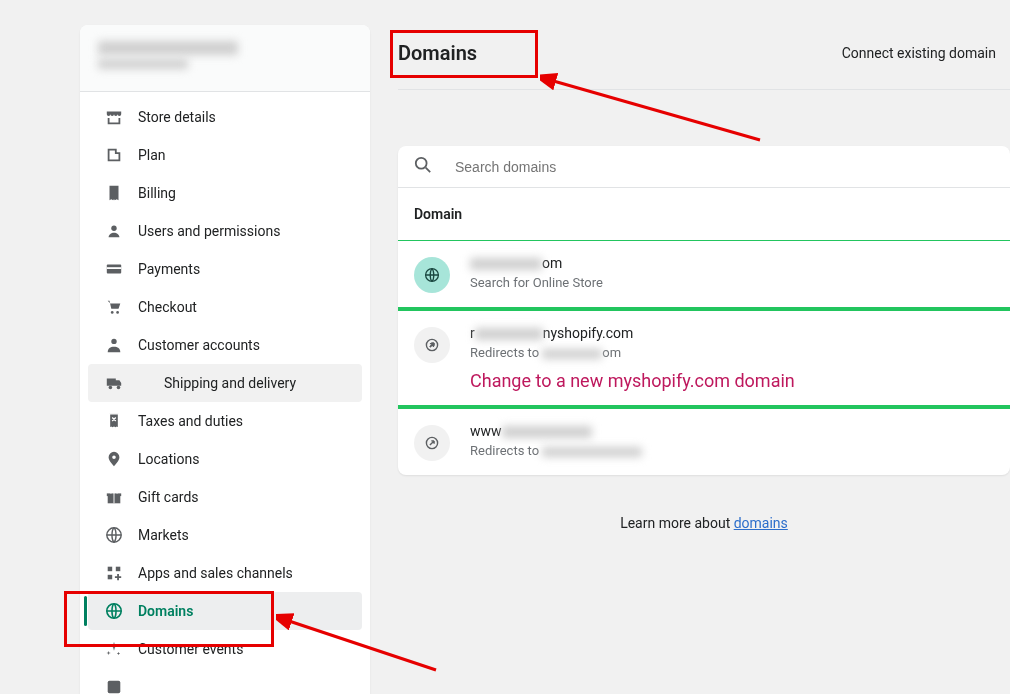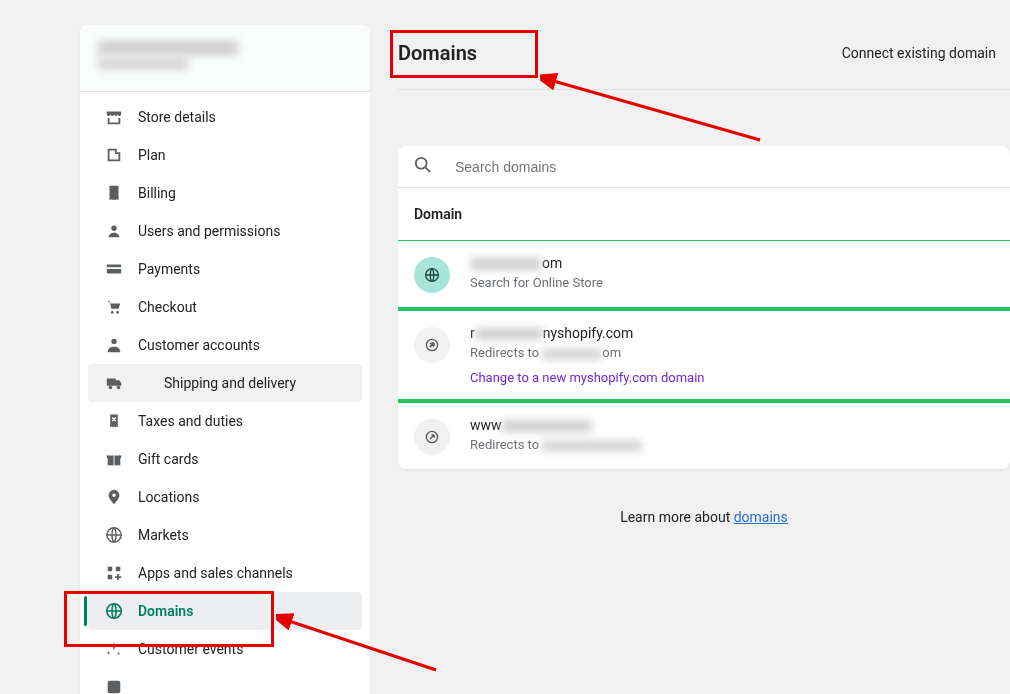--- a/index.html
+++ b/index.html
@@ -145,21 +145,21 @@
     align-items: center;
     justify-content: center;
     flex-shrink: 0;
     margin-top: 2px;
   }
   .row-icon.primary { background: #a7e5d9; color: #1a4740; }
   .row-icon.secondary { background: #f1f1f1; color: #5c5f62; }
   .row-body { flex: 1; }
   .domain-name { font-size: 14px; margin-bottom: 4px; }
   .domain-sub { font-size: 13px; color: #6d7175; }
-  .link { color: #6d28d9; cursor: pointer; font-size: 13px; }
+  .link { color: #be185d; cursor: pointer; font-size: 18px; }
   .learn-more {
     text-align: center;
     margin-top: 40px;
     font-size: 14px;
   }
   .learn-more a { color: #2c6ecb; text-decoration: underline; }
 
   .annot-box {
     position: absolute;
     border: 3px solid #e60000;
@@ -256,34 +256,34 @@
         <span class="icon">
             <svg width="18" height="18" viewBox="0 0 20 20" fill="currentColor">
               <path d="M5 2h10v16l-2-1-1 1-2-1-2 1-1-1-2 1V2zm3 4l4 4m0-4l-4 4" stroke="#fff" stroke-width="1.5"></path>
             </svg>
           </span>
         <span class="nav-label">Taxes and duties</span>
       </li>
       <li class="nav-item">
         <span class="icon">
             <svg width="18" height="18" viewBox="0 0 20 20" fill="currentColor">
+              <path d="M10 2a6 6 0 016 6c0 4-6 10-6 10S4 12 4 8a6 6 0 016-6zm0 4a2 2 0 100 4 2 2 0 000-4z"></path>
+            </svg>
+          </span>
+        <span class="nav-label">Locations</span>
+      </li>
+      <li class="nav-item">
+        <span class="icon">
+            <svg width="18" height="18" viewBox="0 0 20 20" fill="currentColor">
               <rect x="3" y="8" width="14" height="9"></rect>
               <rect x="2" y="6" width="16" height="3"></rect>
               <path d="M10 6V17M7 6c-2 0-2-3 0-3 1 0 2 1 3 3M13 6c2 0 2-3 0-3-1 0-2 1-3 3" stroke="#fff" fill="none"></path>
             </svg>
           </span>
         <span class="nav-label">Gift cards</span>
-      </li>
-      <li class="nav-item">
-        <span class="icon">
-            <svg width="18" height="18" viewBox="0 0 20 20" fill="currentColor">
-              <path d="M10 2a6 6 0 016 6c0 4-6 10-6 10S4 12 4 8a6 6 0 016-6zm0 4a2 2 0 100 4 2 2 0 000-4z"></path>
-            </svg>
-          </span>
-        <span class="nav-label">Locations</span>
       </li>
       <li class="nav-item">
         <span class="icon">
             <svg width="18" height="18" viewBox="0 0 20 20" fill="none" stroke="currentColor" stroke-width="1.6">
               <circle cx="10" cy="10" r="8"></circle>
               <path d="M2 10h16M10 2c3 3 3 13 0 16M10 2c-3 3-3 13 0 16"></path>
             </svg>
           </span>
         <span class="nav-label">Markets</span>
       </li>

